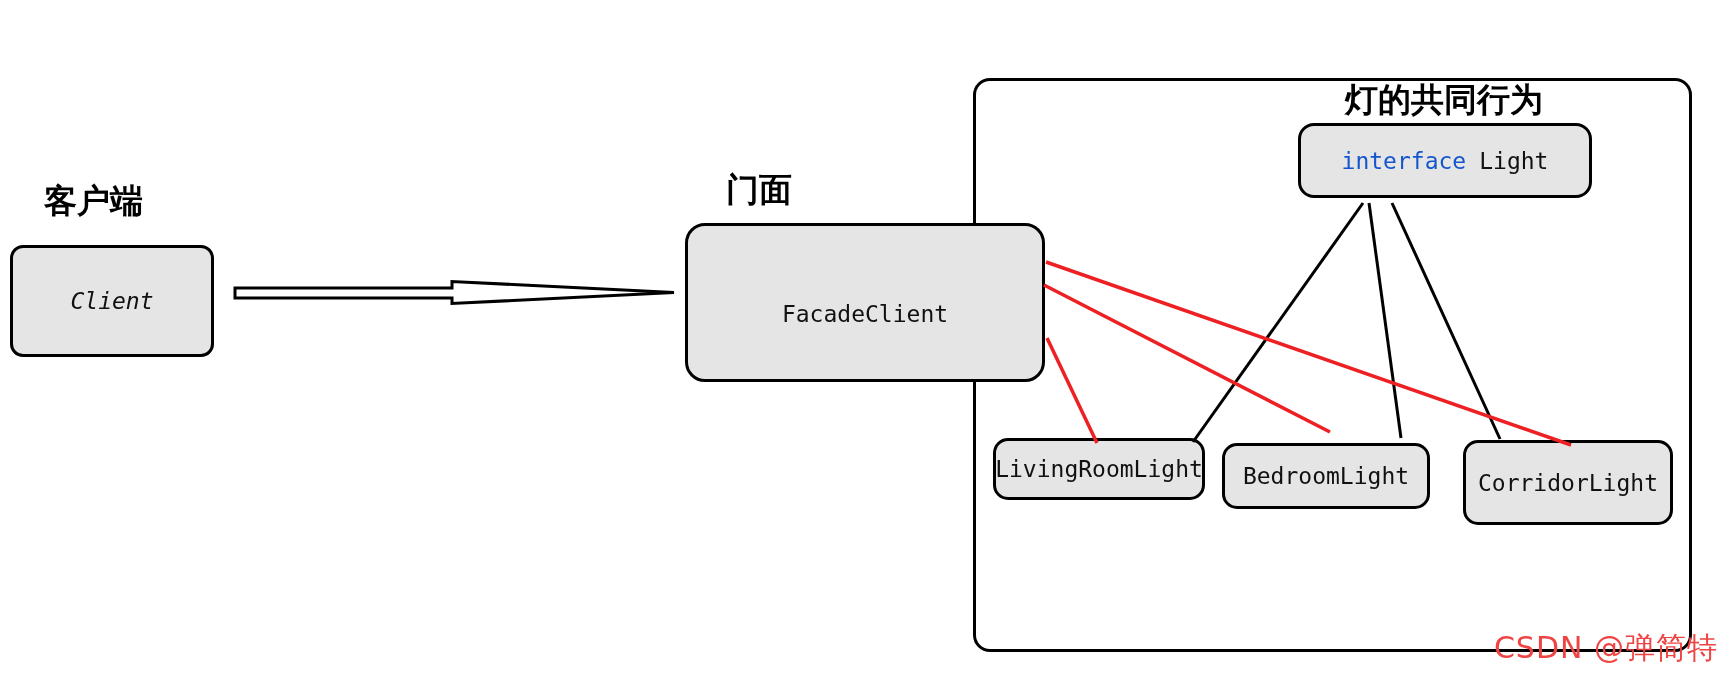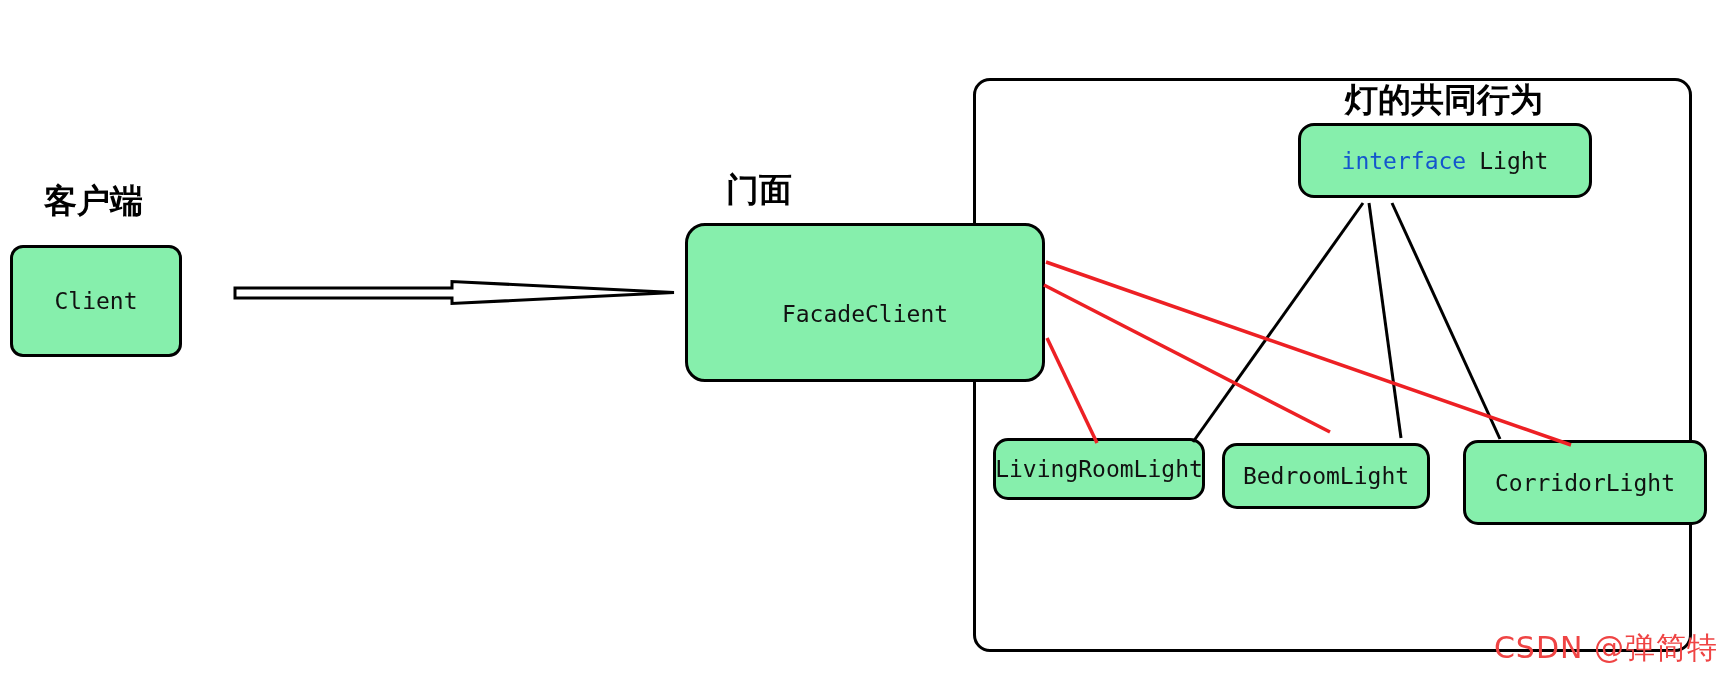--- a/index.html
+++ b/index.html
@@ -1,44 +1,44 @@
 <!DOCTYPE html>
 <html><head>
 <meta charset="utf-8">
 <style>
   html,body{margin:0;padding:0;}
   body{
     width:1718px;height:675px;position:relative;background:#ffffff;
     overflow:hidden;font-family:"DejaVu Sans","Liberation Sans",sans-serif;
   }
   .node{
-    position:absolute;box-sizing:border-box;background:#86efac;
+    position:absolute;box-sizing:border-box;background:#e5e5e5;
     border:3px solid #000000;display:flex;align-items:center;justify-content:center;
     z-index:2;
   }
   .mono{
     font-family:"DejaVu Sans Mono","Liberation Mono",monospace;
     font-size:23px;color:#111111;white-space:nowrap;letter-spacing:0px;
   }
   .cn-heading{
     position:absolute;font-weight:bold;color:#000000;font-size:33px;
     white-space:nowrap;z-index:2;line-height:1.1;
   }
-  #client-box{left:10px;top:245px;width:172px;height:112px;border-radius:13px;}
+  #client-box{left:10px;top:245px;width:204px;height:112px;border-radius:13px;font-style:italic;}
   #facade-box{left:685px;top:223px;width:360px;height:159px;border-radius:20px;
               align-items:flex-start;padding-top:75px;}
   #lights-container{
     position:absolute;box-sizing:border-box;left:973px;top:78px;width:719px;height:574px;
     border:3px solid #000000;border-radius:17px;background:#ffffff;z-index:1;
   }
   #interface-box{left:1298px;top:123px;width:294px;height:75px;border-radius:16px;gap:13px;}
   #interface-box .kw{color:#1456cd;}
   #livingroom-box{left:993px;top:438px;width:212px;height:62px;border-radius:15px;}
   #bedroom-box{left:1222px;top:443px;width:208px;height:66px;border-radius:15px;}
-  #corridor-box{left:1463px;top:440px;width:244px;height:85px;border-radius:15px;}
+  #corridor-box{left:1463px;top:440px;width:210px;height:85px;border-radius:15px;}
   #client-heading{left:44px;top:183px;}
   #facade-heading{left:726px;top:172px;}
   #lights-heading{left:1302px;top:82px;margin-left:43px;}
   #lines-overlay{position:absolute;left:0;top:0;z-index:3;pointer-events:none;}
   #watermark{
     position:absolute;right:0px;top:628px;z-index:4;
     color:#ef4444;font-size:30px;white-space:nowrap;letter-spacing:1px;
   }
 </style>
 </head>

